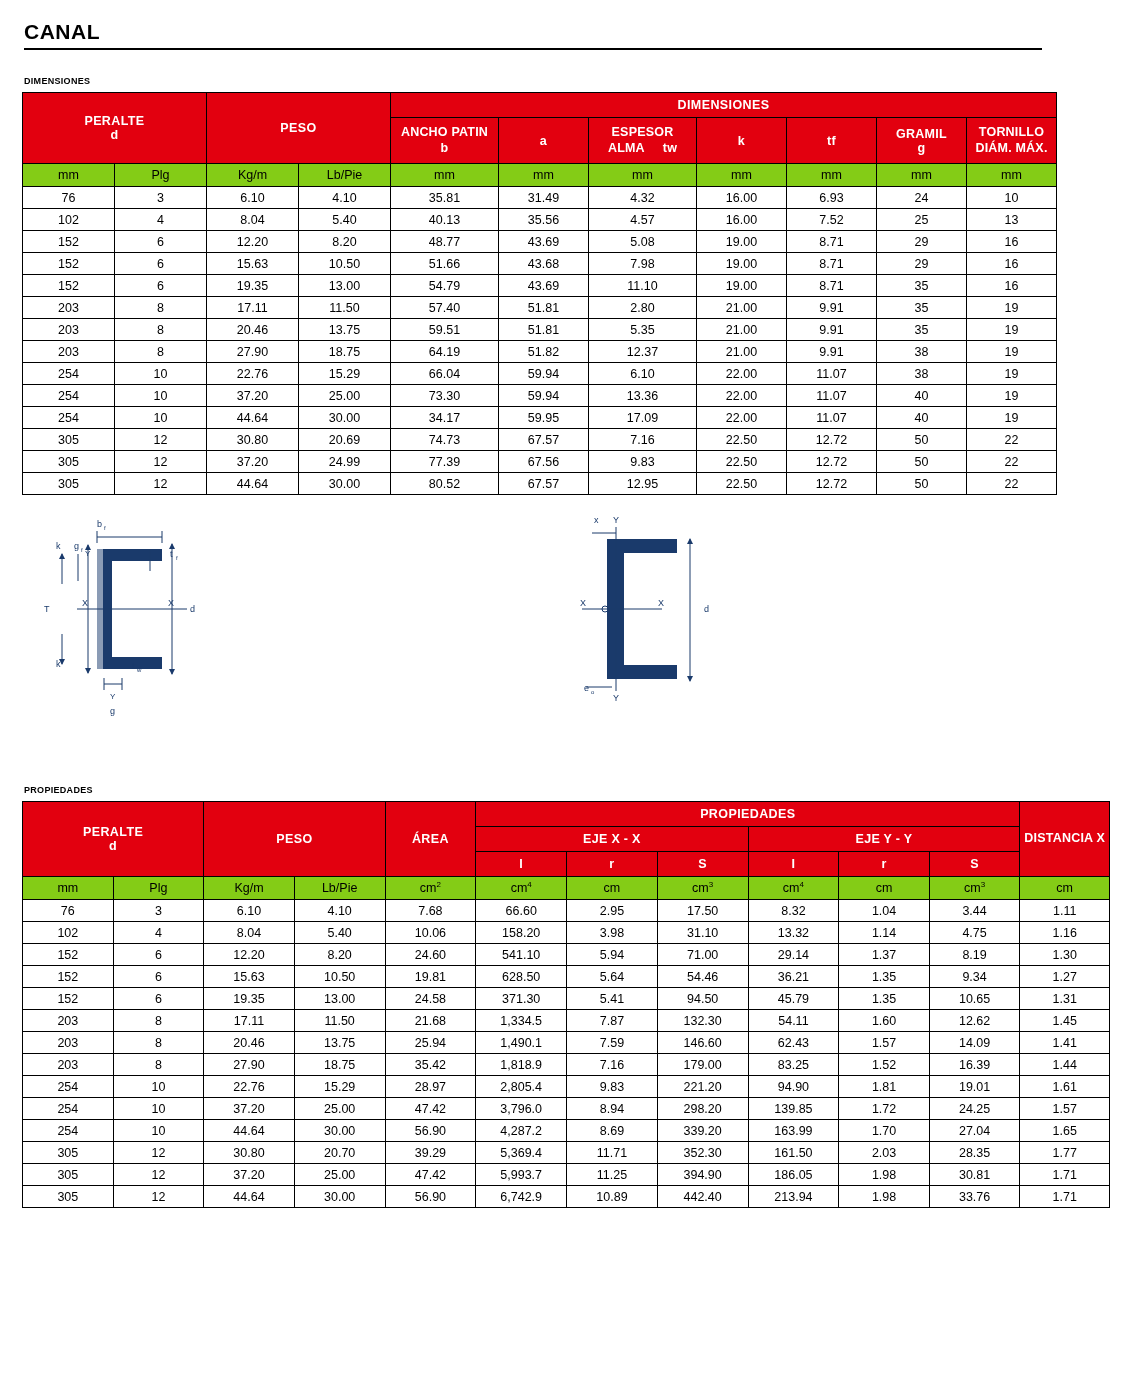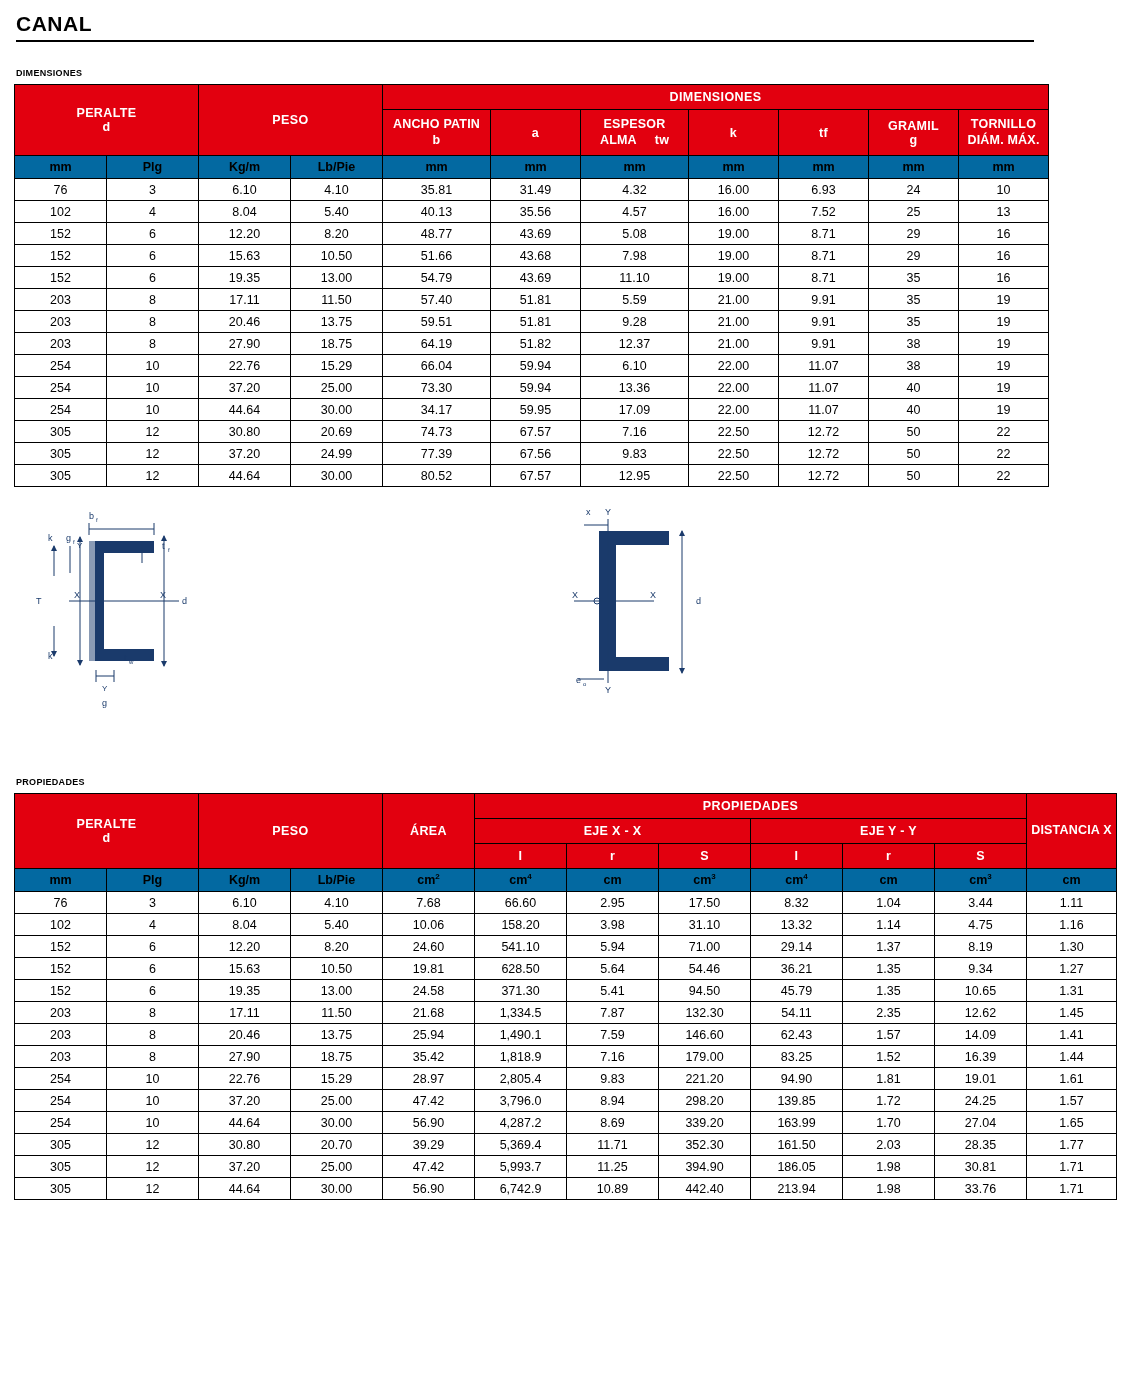--- a/index.html
+++ b/index.html
@@ -9,21 +9,21 @@
   }
   body {
     width: 1122px;
     min-height: 1375px;
     font-family: "Liberation Sans", sans-serif;
     color: #000000;
     position: relative;
   }
   .page {
     width: 1122px;
-    padding: 4px;
+    padding: 12px;
     box-sizing: border-box;
   }
 
   
   .title-block {
     padding: 8px 10px 0 10px;
   }
   .doc-title {
     font-size: 21px;
     font-weight: bold;
@@ -70,24 +70,24 @@
   .hdr-small {
     font-size: 9.5px;
     line-height: 1.25;
     letter-spacing: 0.2px;
   }
   .hdr-mid {
     font-size: 11px;
     letter-spacing: 0.3px;
   }
   .unit-row td {
-    font-weight: bold;
+    font-weight: normal;
     font-size: 12.5px;
     height: 22px;
-    background: #0369a1;
+    background: #84cc16;
   }
   .data-row td {
     height: 21px;
     font-size: 12.5px;
     border-left: 1px solid #000;
     border-right: 1px solid #000;
     border-top: none;
     border-bottom: none;
   }
   .data-row td.firstcol { border-left: 1px solid #000; text-align: center; }
@@ -248,34 +248,34 @@
           <td>35</td>
           <td>16</td>
         </tr>
         <tr class="data-row">
           <td class="firstcol">203</td>
           <td>8</td>
           <td>17.11</td>
           <td>11.50</td>
           <td>57.40</td>
           <td>51.81</td>
-          <td>5.59</td>
+          <td>2.80</td>
           <td>21.00</td>
           <td>9.91</td>
           <td>35</td>
           <td>19</td>
         </tr>
         <tr class="data-row">
           <td class="firstcol">203</td>
           <td>8</td>
           <td>20.46</td>
           <td>13.75</td>
           <td>59.51</td>
           <td>51.81</td>
-          <td>9.28</td>
+          <td>5.35</td>
           <td>21.00</td>
           <td>9.91</td>
           <td>35</td>
           <td>19</td>
         </tr>
         <tr class="data-row">
           <td class="firstcol">203</td>
           <td>8</td>
           <td>27.90</td>
           <td>18.75</td>
@@ -584,21 +584,21 @@
         <tr class="data-row">
           <td class="firstcol">203</td>
           <td>8</td>
           <td>17.11</td>
           <td>11.50</td>
           <td>21.68</td>
           <td>1,334.5</td>
           <td>7.87</td>
           <td>132.30</td>
           <td>54.11</td>
-          <td>2.35</td>
+          <td>1.60</td>
           <td>12.62</td>
           <td>1.45</td>
         </tr>
         <tr class="data-row">
           <td class="firstcol">203</td>
           <td>8</td>
           <td>20.46</td>
           <td>13.75</td>
           <td>25.94</td>
           <td>1,490.1</td>

